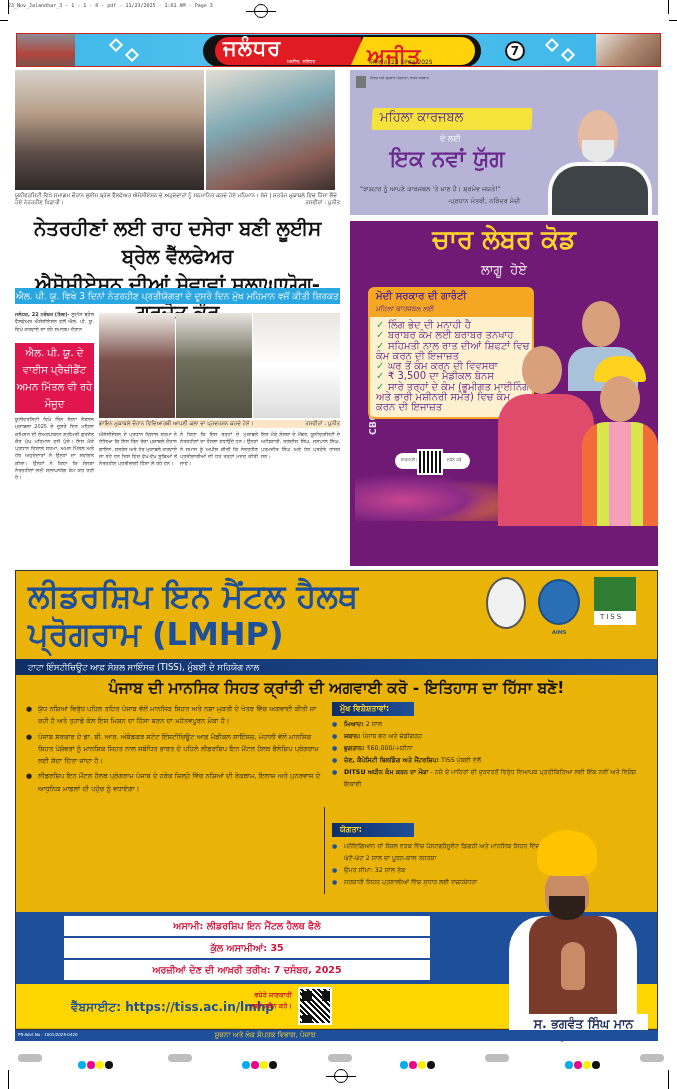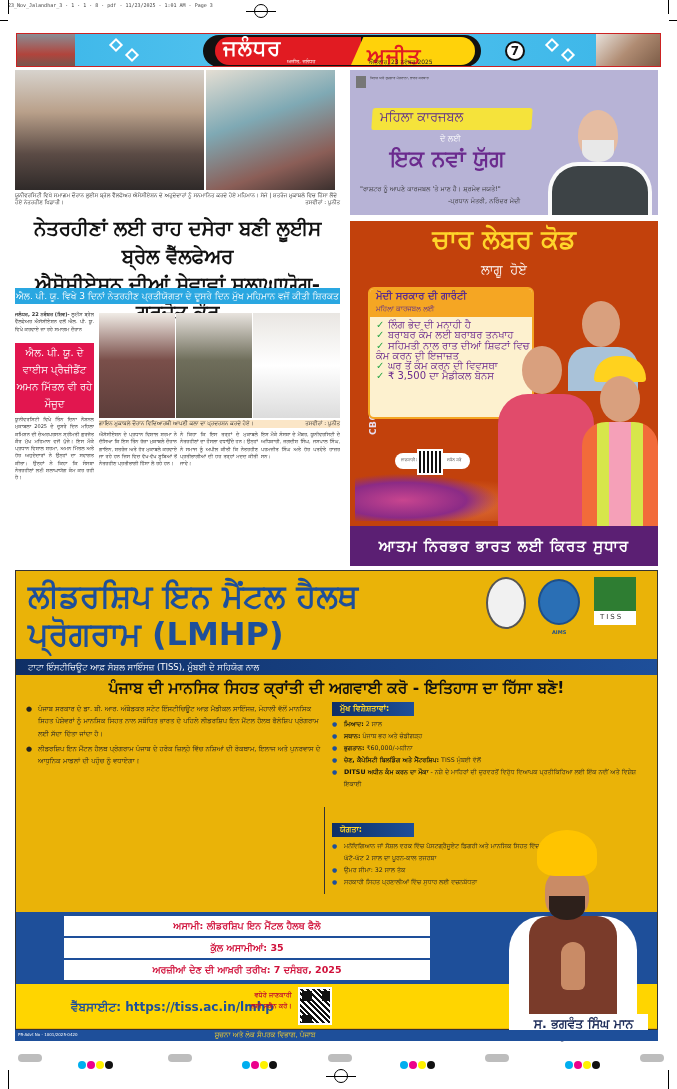--- a/index.html
+++ b/index.html
@@ -45,21 +45,21 @@
   .ad-mk { left: 30px; top: 39px; font-size: 13px; color: #5b2b8c; }
   .ad-de { left: 90px; top: 64px; font-size: 8px; color: #fff; }
   .ad-ek { left: 40px; top: 76px; font-size: 22px; font-weight: bold; color: #6b2b8e; }
   .ad-quote { left: 10px; top: 115px; font-size: 6.5px; color: #333; }
   .ad-quote2 { left: 98px; top: 127px; font-size: 6.5px; color: #333; }
   .modi { left: 198px; top: 40px; width: 104px; height: 105px; }
   .modi-head { left: 30px; top: 0; width: 40px; height: 50px; border-radius: 50% 50% 45% 45%; background: #e5bca2; }
   .modi-beard { left: 34px; top: 30px; width: 32px; height: 22px; border-radius: 0 0 50% 50%; background: #e8e8e8; }
   .modi-body { left: 0; top: 52px; width: 104px; height: 53px; border-radius: 30px 30px 0 0; background: #3d4346; border: 4px solid #fafafa; border-bottom: none; }
 
-  .ad-purple { left: 350px; top: 221px; width: 308px; height: 345px; background: #c2410c; }
+  .ad-purple { left: 350px; top: 221px; width: 308px; height: 345px; background: #701a75; }
   .ad-clh { left: 0; top: 3px; width: 308px; font-size: 26px; font-weight: bold; color: #ffd52a; text-align: center; }
   .ad-lagu { left: 0; top: 42px; width: 308px; font-size: 13px; color: #fff; text-align: center; font-family: Liberation Mono, monospace; }
   .guarantee { left: 18px; top: 66px; width: 166px; height: 132px; background: #fdf1cf; border: 2px solid #f5a623; border-radius: 6px; }
   .g-head { left: 0; top: 0; width: 162px; height: 28px; background: #f5a623; border-radius: 4px 4px 0 0; }
   .g-h1 { left: 6px; top: 1px; font-size: 10px; font-weight: bold; color: #5b2b8c; }
   .g-h2 { left: 6px; top: 16px; font-size: 7px; color: #5b2b8c; }
   .g-list { left: 6px; top: 31px; width: 156px; font-size: 10px; line-height: 10.3px; color: #6b2b8e; list-style: none; }
   .g-list li::before { content: "✓ "; color: #2aa74a; font-weight: bold; }
   .cbc { left: -46px; top: 140px; font-size: 9px; color: #e8dff0; transform: rotate(-90deg); transform-origin: center; font-weight: bold; letter-spacing: 0.5px; }
   .qr-pill { left: 45px; top: 232px; width: 75px; height: 16px; background: #fff; border-radius: 8px; }
@@ -201,20 +201,21 @@
     <div class="abs g-head">
       <div class="abs g-h1">ਮੋਦੀ ਸਰਕਾਰ ਦੀ ਗਾਰੰਟੀ</div>
       <div class="abs g-h2">ਮਹਿਲਾ ਕਾਰਜਬਲ ਲਈ</div>
     </div>
     <ul class="abs g-list">
       <li>ਲਿੰਗ ਭੇਦ ਦੀ ਮਨਾਹੀ ਹੈ</li>
       <li>ਬਰਾਬਰ ਕੰਮ ਲਈ ਬਰਾਬਰ ਤਨਖਾਹ</li>
       <li>ਸਹਿਮਤੀ ਨਾਲ ਰਾਤ ਦੀਆਂ ਸ਼ਿਫਟਾਂ ਵਿਚ ਕੰਮ ਕਰਨ ਦੀ ਇਜਾਜ਼ਤ</li>
       <li>ਘਰ ਤੋਂ ਕੰਮ ਕਰਨ ਦੀ ਵਿਵਸਥਾ</li>
       <li>₹ 3,500 ਦਾ ਮੈਡੀਕਲ ਬੋਨਸ</li>
+      <li>ਸਾਰੇ ਤਰ੍ਹਾਂ ਦੇ ਕੰਮ (ਭੂਮੀਗਤ ਮਾਈਨਿੰਗ ਅਤੇ ਭਾਰੀ ਮਸ਼ੀਨਰੀ ਸਮੇਤ) ਵਿਚ ਕੰਮ ਕਰਨ ਦੀ ਇਜਾਜ਼ਤ</li>
     </ul>
   </div>
   <div class="abs lamps"></div>
   <div class="abs qr-pill">
     <span class="abs" style="left:6px;top:4px;font-size:4px;">ਜਾਣਕਾਰੀ ਲਈ</span>
     <span class="abs" style="left:52px;top:4px;font-size:4px;">ਸਕੈਨ ਕਰੋ</span>
   </div>
   <div class="abs qr-code"></div>
   <div class="abs woman2">
     <div class="abs face" style="left:14px;top:0;width:38px;height:46px;"></div>
@@ -222,39 +223,39 @@
   </div>
   <div class="abs woman1">
     <div class="abs face" style="left:24px;top:0;width:40px;height:48px;"></div>
     <div class="abs" style="left:0;top:48px;width:96px;height:132px;background:#e14b6b;border-radius:30px 30px 0 0;"></div>
   </div>
   <div class="abs woman3">
     <div class="abs" style="left:12px;top:0;width:52px;height:26px;background:#ffd21e;border-radius:26px 26px 4px 4px;"></div>
     <div class="abs face" style="left:18px;top:20px;width:40px;height:46px;"></div>
     <div class="abs" style="left:0;top:66px;width:76px;height:104px;background:linear-gradient(90deg,#f26b3a 0 20%,#d7e64a 20% 35%,#f5a0b8 35% 65%,#d7e64a 65% 80%,#f26b3a 80%);border-radius:24px 24px 0 0;"></div>
   </div>
-  <div class="abs ad-bottom">ਆਤਮ ਨਿਰਭਰ ਭਾਰਤ ਲਈ ਕਿਰਤ ਸੁਧਾਰ</div>
 </div>
 
 <div class="abs lmhp-box">
   <div class="abs lmhp-title">
     <div>ਲੀਡਰਸ਼ਿਪ ਇਨ ਮੈਂਟਲ ਹੈਲਥ</div>
     <div>ਪ੍ਰੋਗਰਾਮ (LMHP)</div>
   </div>
   <div class="abs logo" style="left:470px;top:6px;width:40px;height:52px;"></div>
   <div class="abs logo logo-aims" style="left:522px;top:8px;width:42px;height:46px;">
     <span class="abs" style="left:12px;top:48px;font-size:5px;color:#1d4f8a;font-weight:bold;">AIMS</span>
   </div>
   <div class="abs logo logo-tiss" style="left:578px;top:6px;width:42px;height:48px;">
     <span class="abs" style="left:6px;top:36px;font-size:7px;color:#333;letter-spacing:2px;">TISS</span>
   </div>
   <div class="abs tiss-bar">ਟਾਟਾ ਇੰਸਟੀਚਿਊਟ ਆਫ਼ ਸੋਸ਼ਲ ਸਾਇੰਸਜ਼ (TISS), ਮੁੰਬਈ ਦੇ ਸਹਿਯੋਗ ਨਾਲ</div>
   <div class="abs lmhp-sub">ਪੰਜਾਬ ਦੀ ਮਾਨਸਿਕ ਸਿਹਤ ਕ੍ਰਾਂਤੀ ਦੀ ਅਗਵਾਈ ਕਰੋ - ਇਤਿਹਾਸ ਦਾ ਹਿੱਸਾ ਬਣੋ!</div>
 
   <ul class="abs left-bullets">
+    <li>ਯੁੱਧ ਨਸ਼ਿਆਂ ਵਿਰੁੱਧ ਪਹਿਲ ਤਹਿਤ ਪੰਜਾਬ ਵੱਲੋਂ ਮਾਨਸਿਕ ਸਿਹਤ ਅਤੇ ਨਸ਼ਾ ਮੁਕਤੀ ਦੇ ਖੇਤਰ ਵਿੱਚ ਅਗਵਾਈ ਕੀਤੀ ਜਾ ਰਹੀ ਹੈ ਅਤੇ ਤੁਹਾਡੇ ਕੋਲ ਇਸ ਮਿਸ਼ਨ ਦਾ ਹਿੱਸਾ ਬਣਨ ਦਾ ਮਹੱਤਵਪੂਰਨ ਮੌਕਾ ਹੈ।</li>
     <li>ਪੰਜਾਬ ਸਰਕਾਰ ਦੇ ਡਾ. ਬੀ. ਆਰ. ਅੰਬੇਡਕਰ ਸਟੇਟ ਇੰਸਟੀਚਿਊਟ ਆਫ਼ ਮੈਡੀਕਲ ਸਾਇੰਸਜ਼, ਮੋਹਾਲੀ ਵੱਲੋਂ ਮਾਨਸਿਕ ਸਿਹਤ ਪੇਸ਼ੇਵਰਾਂ ਨੂੰ ਮਾਨਸਿਕ ਸਿਹਤ ਨਾਲ ਸਬੰਧਿਤ ਭਾਰਤ ਦੇ ਪਹਿਲੇ ਲੀਡਰਸ਼ਿਪ ਇਨ ਮੈਂਟਲ ਹੈਲਥ ਫੈਲੋਸ਼ਿਪ ਪ੍ਰੋਗਰਾਮ ਲਈ ਸੱਦਾ ਦਿੱਤਾ ਜਾਂਦਾ ਹੈ।</li>
     <li>ਲੀਡਰਸ਼ਿਪ ਇਨ ਮੈਂਟਲ ਹੈਲਥ ਪ੍ਰੋਗਰਾਮ ਪੰਜਾਬ ਦੇ ਹਰੇਕ ਜ਼ਿਲ੍ਹੇ ਵਿੱਚ ਨਸ਼ਿਆਂ ਦੀ ਰੋਕਥਾਮ, ਇਲਾਜ ਅਤੇ ਪੁਨਰਵਾਸ ਦੇ ਆਧੁਨਿਕ ਮਾਡਲਾਂ ਦੀ ਪਹੁੰਚ ਨੂੰ ਵਧਾਏਗਾ।</li>
   </ul>
   <div class="abs vline"></div>
 
   <div class="abs" style="left:316px;top:131px;width:320px;">
     <div class="sec-label" style="width:82px;">ਮੁੱਖ ਵਿਸ਼ੇਸ਼ਤਾਵਾਂ:</div>
     <ul class="right-bullets" style="margin-top:2px;">
       <li><b>ਮਿਆਦ:</b> <span>2 ਸਾਲ</span></li>
       <li><b>ਸਥਾਨ:</b> <span>ਪੰਜਾਬ ਭਰ ਅਤੇ ਚੰਡੀਗੜ੍ਹ</span></li>

